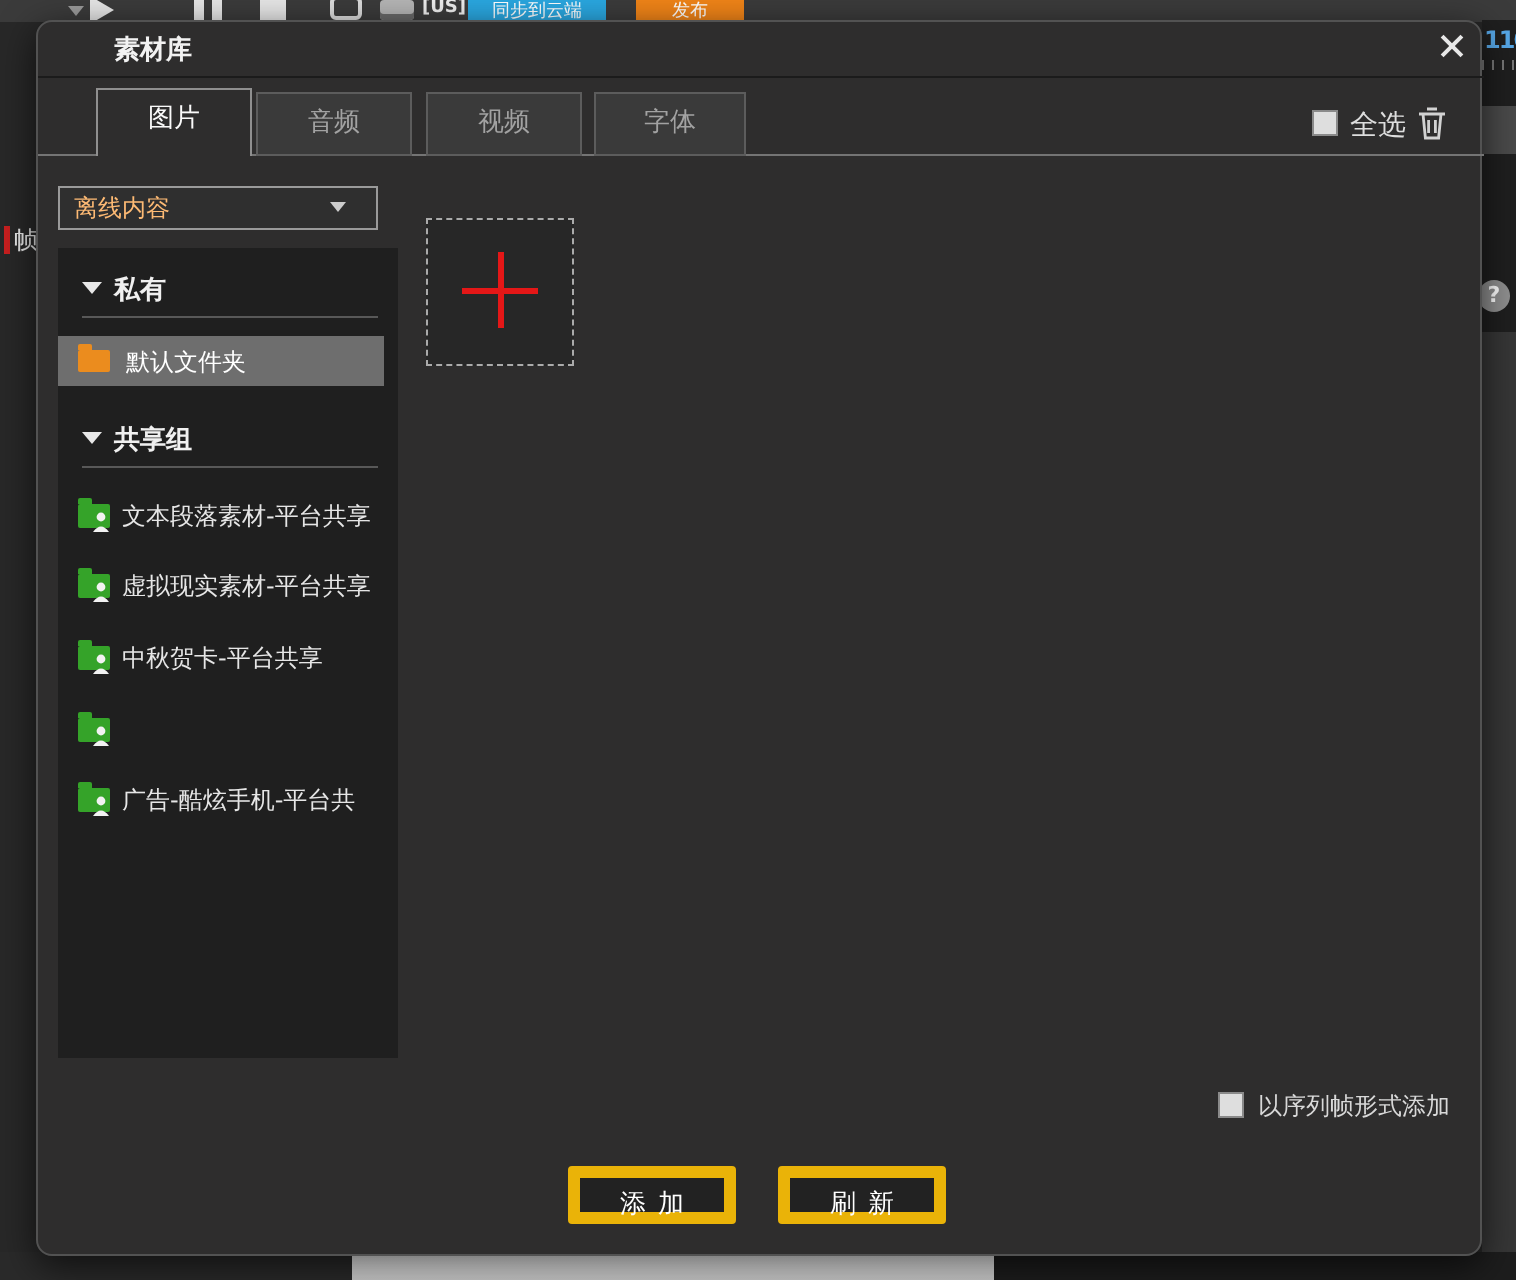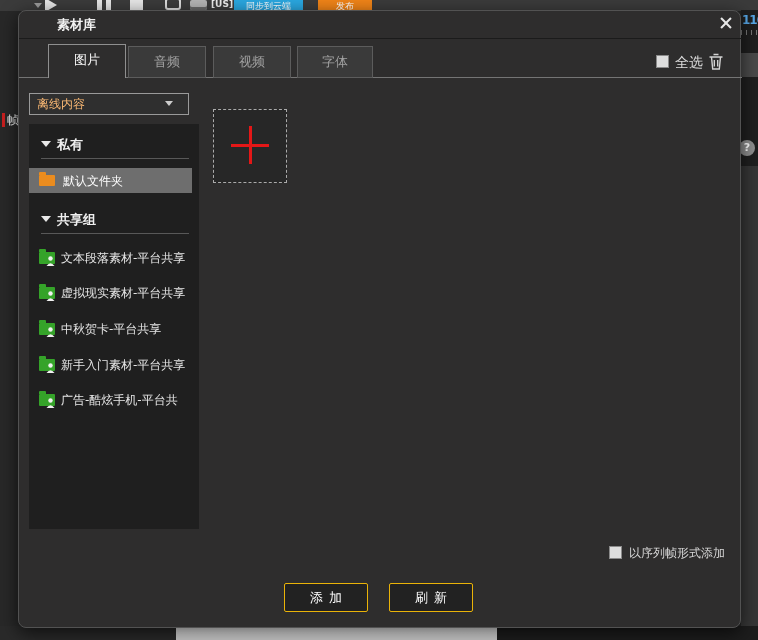--- a/index.html
+++ b/index.html
@@ -77,21 +77,21 @@
   .folder-green::before { content:""; position:absolute; left:0; top:-3px; width:7px; height:3px;
     background:#35a329; border-radius:1px 1px 0 0; }
   .person { left:17px; top:8px; width:9px; height:10px; }
   .share-label { left:32px; top:2px; color:#e6e6e6; font-size:12px; white-space:nowrap; }
   .add-tile { left:194px; top:98px; width:74px; height:74px; background:#272727;
     border:1px dashed #ababab; cursor:pointer; }
   .plus-h { left:17px; top:34px; width:38px; height:3px; background:#e41717; }
   .plus-v { left:35px; top:16px; width:3px; height:38px; background:#e41717; }
   .seq-box { left:590px; top:535px; }
   .seq-label { left:610px; top:534px; color:#d8d8d8; font-size:12px; }
-  .btn { top:572px; width:84px; height:29px; background:#222222; border:1px solid #eab308;
+  .btn { top:572px; width:84px; height:29px; background:#222222; border:6px solid #eab308;
     border-radius:2px; color:#ffffff; font-size:13px; text-align:center; line-height:27px;
     letter-spacing:6px; text-indent:6px; cursor:pointer; }
   .btn-add { left:265px; } .btn-refresh { left:370px; }
 </style>
 </head>
 <body>
 
 <div id="stage">
 
   <div class="abs toolbar">
@@ -187,21 +187,20 @@
           <path d="M0.5 10 Q4.5 4.5 8.5 10 Z" fill="#f2f2f2"></path>
         </svg>
         <div class="abs share-label">中秋贺卡-平台共享</div>
       </div>
       <div class="abs share-row" style="top:231px;">
         <div class="abs folder-green"></div>
         <svg class="abs person" viewBox="0 0 9 10">
           <circle cx="4.5" cy="2.5" r="2.2" fill="#f2f2f2"></circle>
           <path d="M0.5 10 Q4.5 4.5 8.5 10 Z" fill="#f2f2f2"></path>
         </svg>
-        <div class="abs share-label">新手入门素材-平台共享</div>
       </div>
       <div class="abs share-row" style="top:266px;">
         <div class="abs folder-green"></div>
         <svg class="abs person" viewBox="0 0 9 10">
           <circle cx="4.5" cy="2.5" r="2.2" fill="#f2f2f2"></circle>
           <path d="M0.5 10 Q4.5 4.5 8.5 10 Z" fill="#f2f2f2"></path>
         </svg>
         <div class="abs share-label">广告-酷炫手机-平台共</div>
       </div>
     </div>

